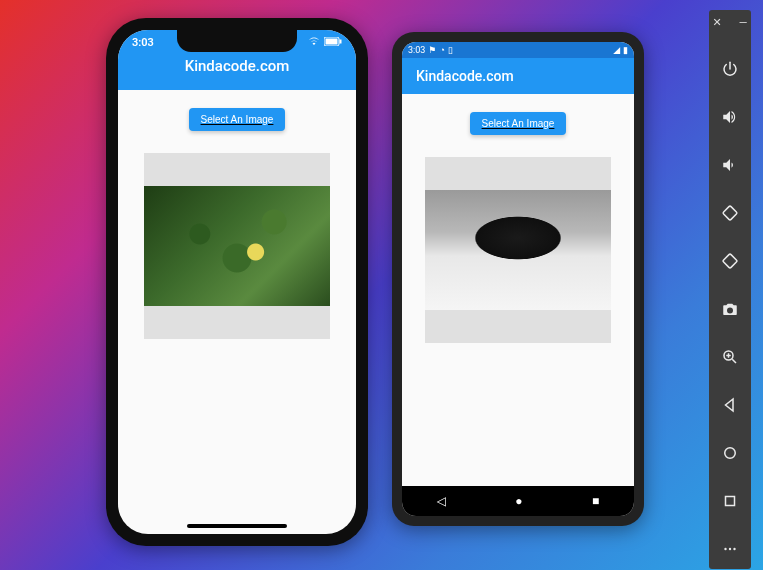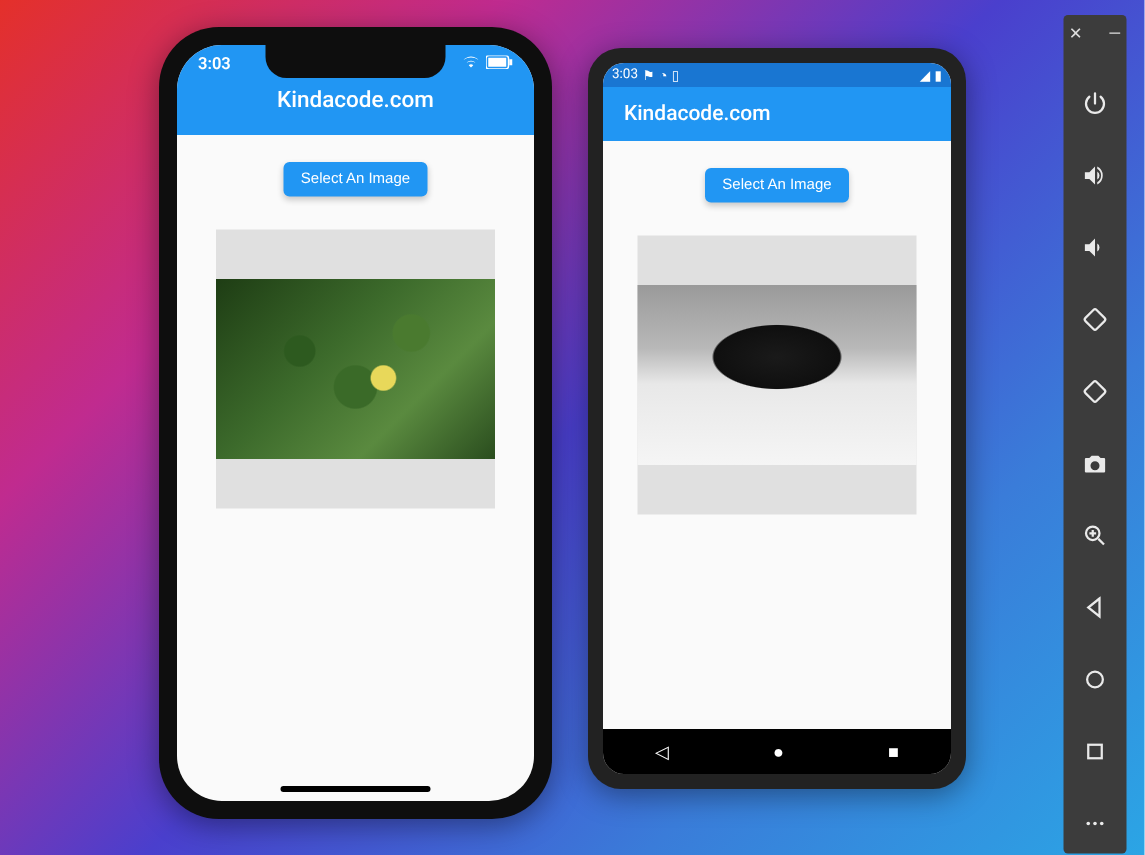--- a/index.html
+++ b/index.html
@@ -121,20 +121,21 @@
       font-size: 14px;
       font-weight: 500;
     }
 
     .app-body {
       flex: 1;
       display: flex;
       flex-direction: column;
       align-items: center;
       padding-top: 18px;
+      text-decoration: underline;
     }
 
     .select-btn {
       background: #2196f3;
       color: #fff;
       border: none;
       border-radius: 4px;
       padding: 6px 12px;
       font-size: 10px;
       font-weight: 500;

